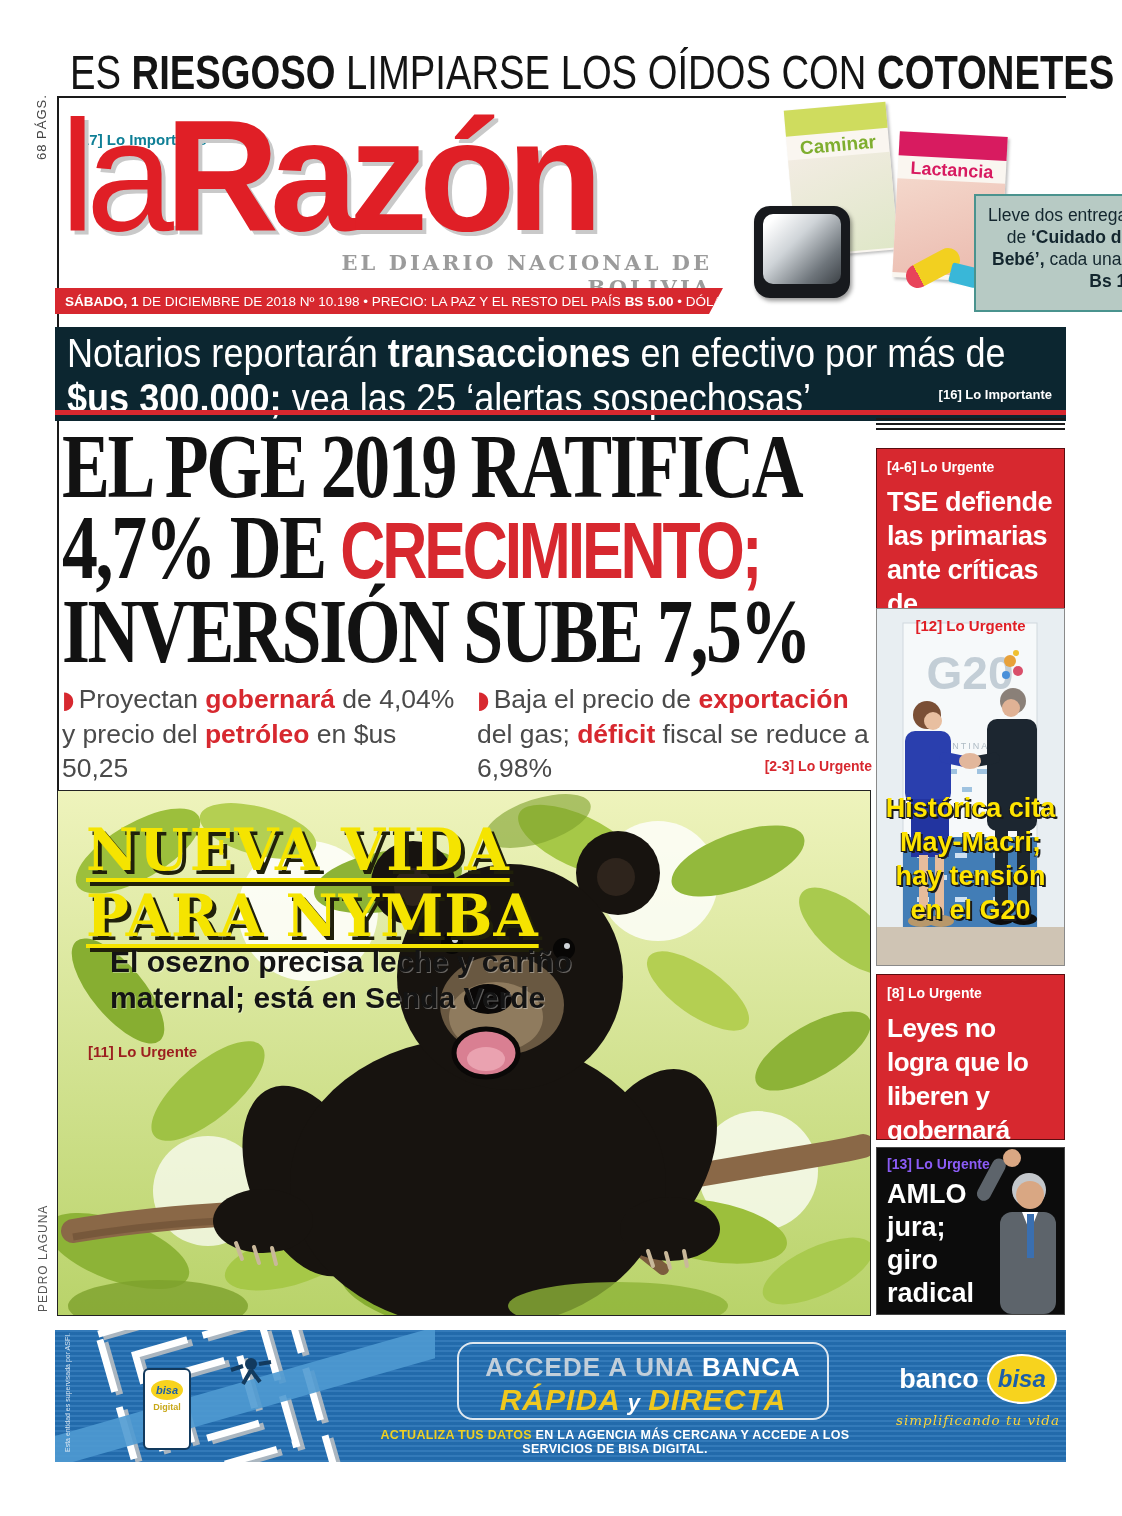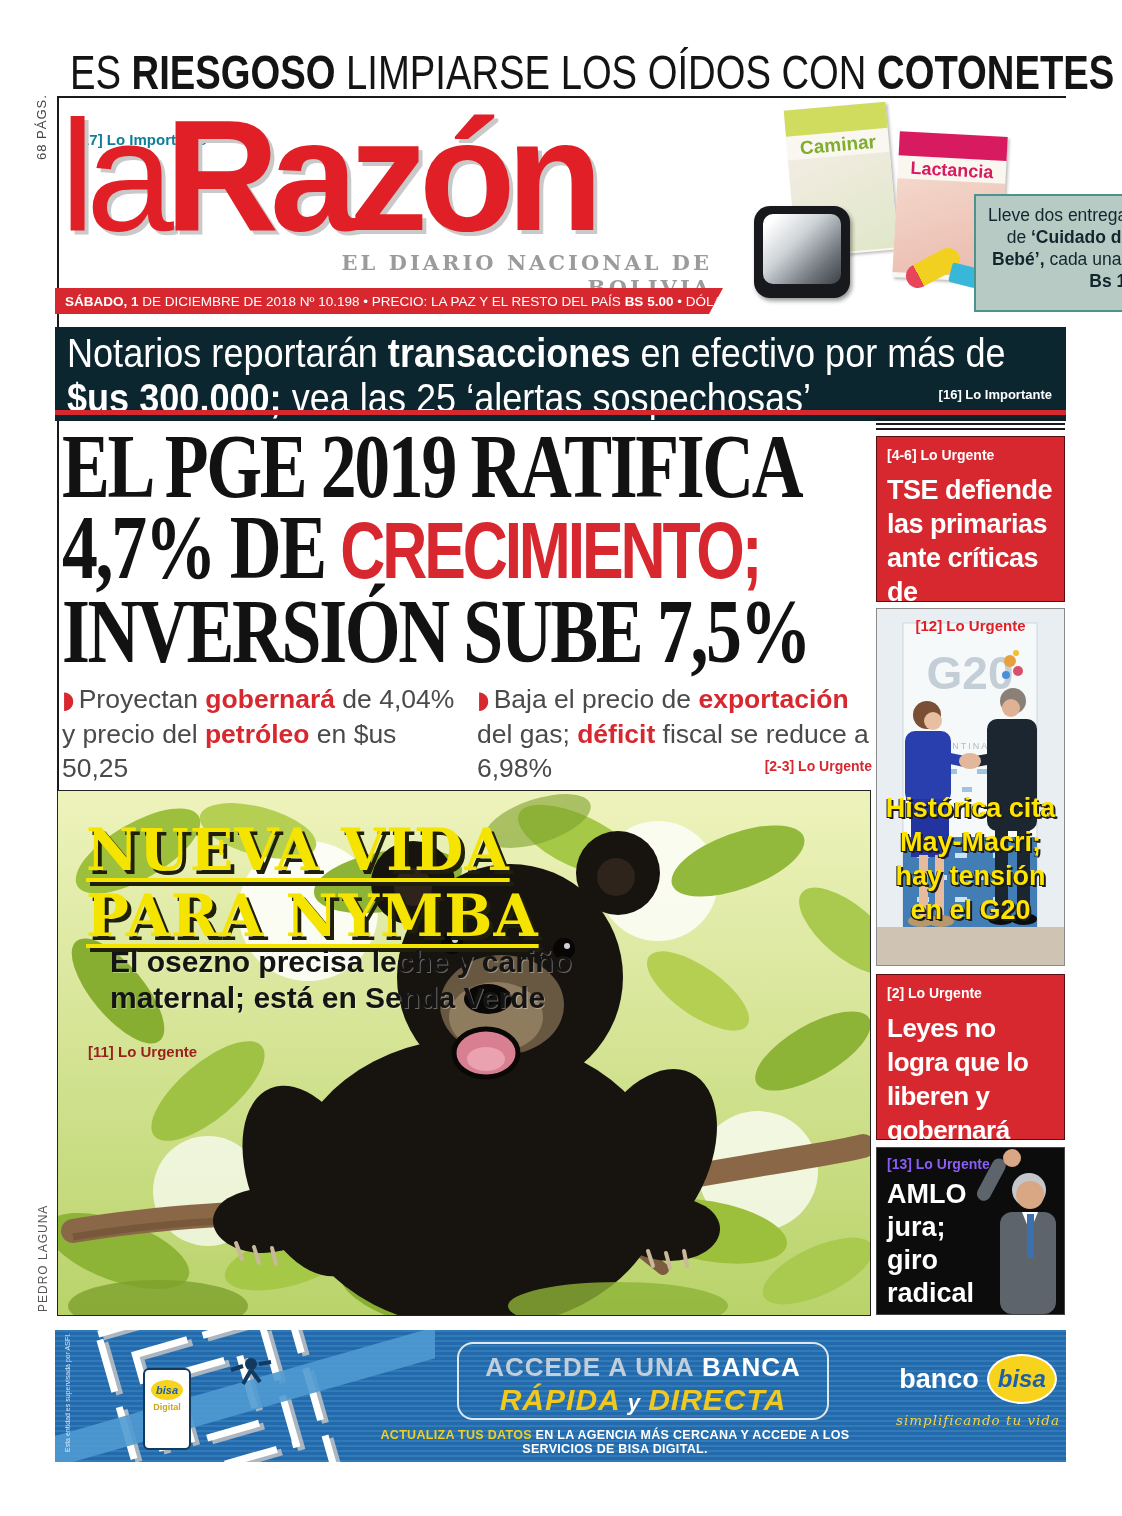--- a/index.html
+++ b/index.html
@@ -212,21 +212,21 @@
     </div>
   </div>
   <div class="abs bullets-ref">[2-3] Lo Urgente</div>
 
   <div class="abs deco-lines">
     <div></div>
       <div></div>
       <div></div>
   </div>
 
-  <div class="redbox" style="top:436px;height:166px;">
+  <div class="redbox" style="top:448px;height:166px;">
     <div class="ref">[4-6] Lo Urgente</div>
     <div class="ttl">TSE defiende las primarias ante críticas de opositores</div>
   </div>
 
   <div class="abs g20">
     <svg width="187" height="356" viewBox="0 0 187 356">
       <rect x="0" y="0" width="187" height="356" fill="#e8eef2"></rect>
       <rect x="26" y="14" width="134" height="312" fill="#f6f9fa" stroke="#d0d8dd"></rect>
       <text x="93" y="80" font-size="46" font-weight="700" fill="#c3ced6" text-anchor="middle" font-family="Liberation Sans, sans-serif">G20</text>
       <circle cx="133" cy="52" r="6" fill="#e8a13a"></circle>
@@ -281,21 +281,21 @@
     <div class="g20-ref">[12] Lo Urgente</div>
     <div class="g20-cap">
       <div>Histórica cita</div>
       <div>May-Macri;</div>
       <div>hay tensión</div>
       <div>en el G20</div>
     </div>
   </div>
 
   <div class="redbox" style="top:974px;height:166px;">
-    <div class="ref">[2] Lo Urgente</div>
+    <div class="ref">[8] Lo Urgente</div>
     <div class="ttl" style="font-size:26px;">Leyes no logra que lo liberen y gobernará desde el penal</div>
   </div>
 
   <div class="abs amlo">
     <svg width="90" height="166" viewBox="0 0 90 166" style="position:absolute;right:0;top:0;">
       <rect x="22" y="8" width="14" height="46" rx="7" fill="#5d646b" transform="rotate(28 22 8)"></rect>
       <circle cx="38" cy="10" r="9" fill="#d9a783"></circle>
       <circle cx="55" cy="42" r="17" fill="#c3c7cb"></circle>
       <circle cx="56" cy="47" r="14" fill="#d9a783"></circle>
       <rect x="26" y="64" width="56" height="102" rx="12" fill="#5d646b"></rect>

